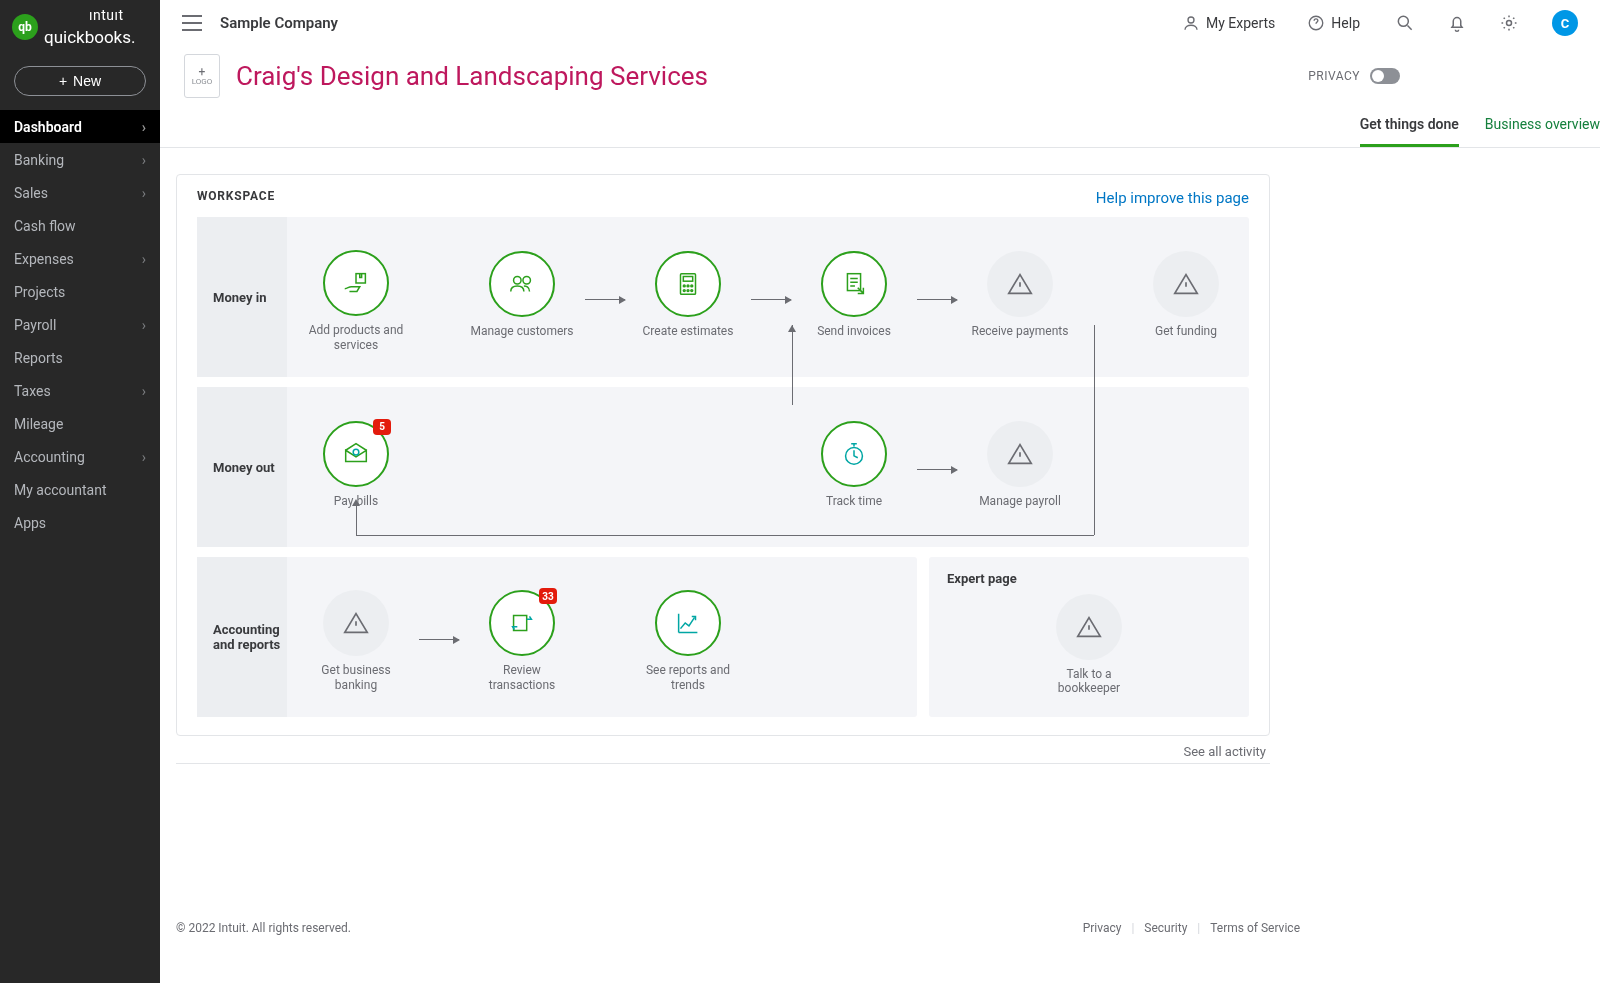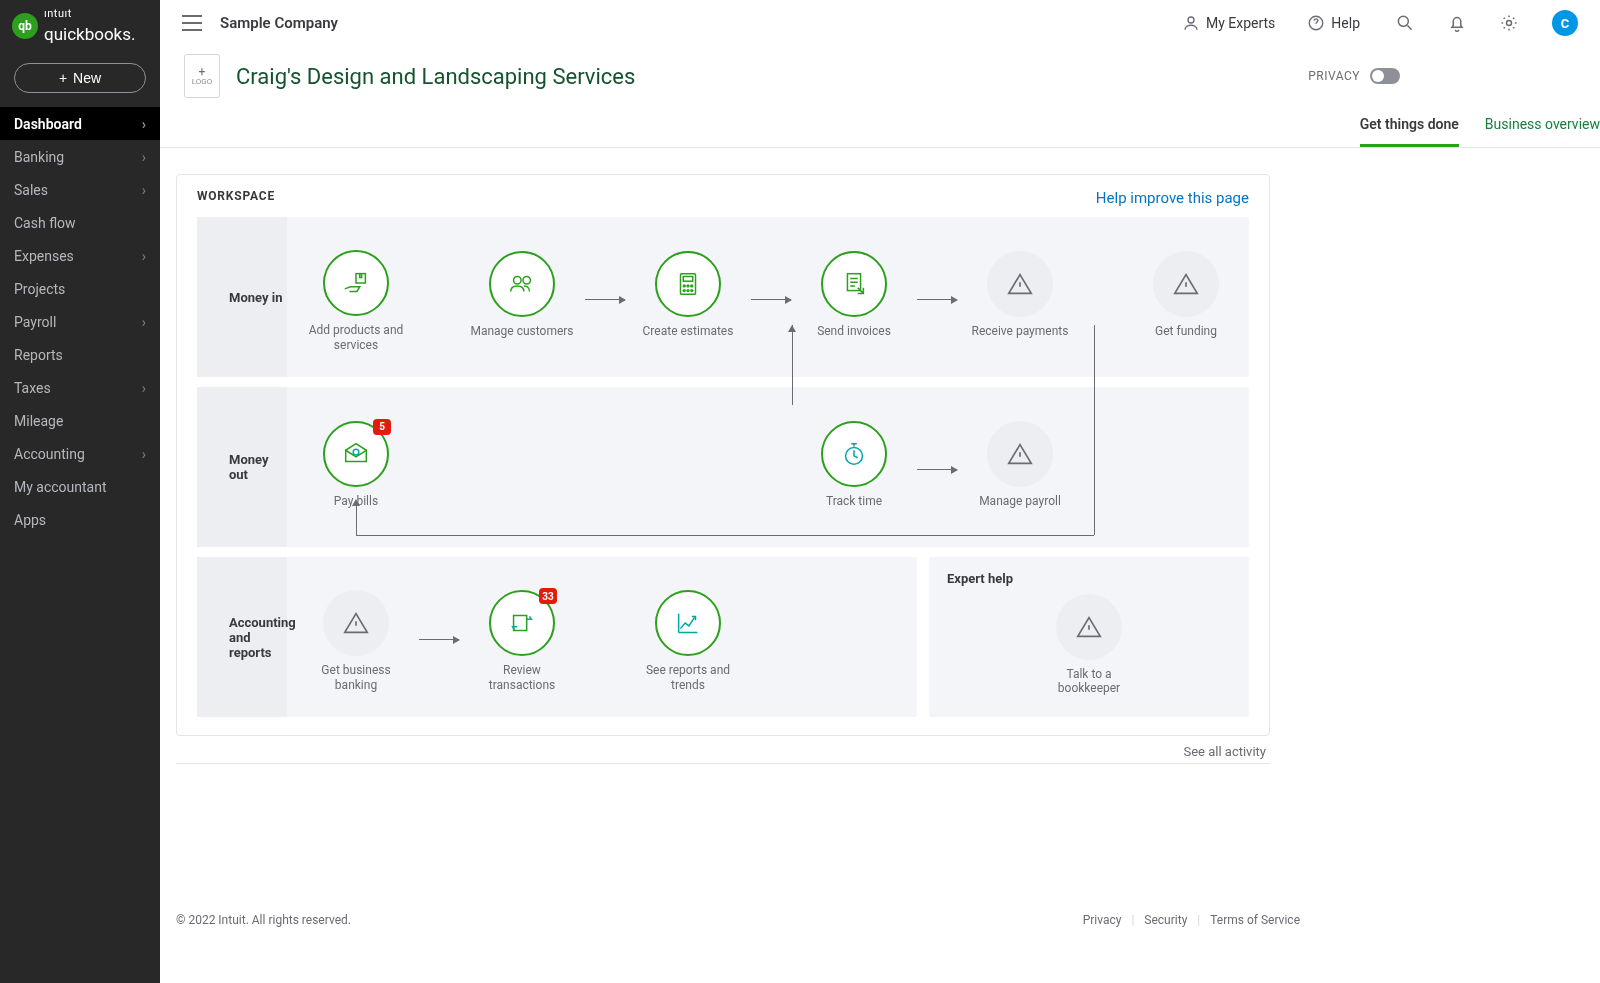--- a/index.html
+++ b/index.html
@@ -40,21 +40,21 @@
     font-size: 12px;
     font-weight: 700;
     color: #fff;
   }
   .qb-logo .text {
     display: flex;
     flex-direction: column;
     line-height: 1;
     color: #fff;
   }
-  .qb-logo .intuit { font-size: 11px; letter-spacing: 0.5px; }
+  .qb-logo .intuit { font-size: 14px; letter-spacing: 0.5px; margin-left: 45px; }
   .qb-logo .qbword { font-size: 17px; font-weight: 400; margin-top: 7px; }
   .new-btn {
     margin: 10px 14px 14px 14px;
     height: 30px;
     border: 1px solid #8d9096;
     border-radius: 16px;
     background: transparent;
     color: #fff;
     font-size: 14px;
     display: flex; align-items: center; justify-content: center;
@@ -142,21 +142,21 @@
   .logo-box {
     width: 36px; height: 44px;
     border: 1px solid #d4d7dc;
     border-radius: 3px;
     display: flex; flex-direction: column; align-items: center; justify-content: center;
     font-size: 8px; color: #8d9096;
     line-height: 1.1;
     cursor: pointer;
   }
   .logo-box .plus { font-size: 12px; line-height: 1; color: #6b6c72; }
-  .page-title { font-size: 22px; font-weight: 400; color: #14532d; }
+  .page-title { font-size: 26px; font-weight: 400; color: #be185d; }
   .header-right {
     margin-left: auto;
     display: flex; align-items: center; gap: 10px;
     font-size: 12px; letter-spacing: 0.5px;
     color: #6b6c72;
     padding-right: 170px;
   }
   .toggle {
     width: 30px; height: 16px;
     border-radius: 10px;
@@ -224,21 +224,21 @@
     background: #fff;
     margin: 2px 20px 10px 20px;
     border-radius: 3px;
     position: relative;
   }
   .row-label-col {
     width: 90px;
     background: #eceef1;
     display: flex;
     align-items: center;
-    padding-left: 32px;
+    padding-left: 16px;
     flex-shrink: 0;
   }
   .row-section.with-bg { background: #f4f5f8; }
   .row-label-col .lbl {
     font-size: 13px;
     font-weight: 700;
     color: #393a3d;
     max-width: 80px;
   }
   .row-body {
@@ -373,21 +373,21 @@
   .see-all-line {
     width: 1094px;
     height: 1px;
     background: #e3e5e8;
     margin-top: 4px;
   }
 
   
   .footer {
     position: absolute;
-    bottom: 56px;
+    bottom: 48px;
     left: 176px;
     right: 200px;
     display: flex;
     justify-content: space-between;
     font-size: 12px;
     color: #6b6c72;
     gap: 17px;
   }
   .footer .links { display: flex; gap: 10px; }
   .footer .links .sep { color: #d4d7dc; }
@@ -702,21 +702,21 @@
                   <path class="ic-teal" d="M6 26V6M6 26h20"></path>
                     <path class="ic-teal" d="M8 22l5-6 4 3 6-9"></path>
                     <path class="ic-teal" d="M20 9h4v4"></path>
                 </svg>
               </div>
               <div class="caption">See reports and trends</div>
             </div>
           </div>
         </div>
         <div class="expert-card">
-          <div class="eh-title">Expert help</div>
+          <div class="eh-title">Expert page</div>
           <div class="tile">
             <div class="circle gray">
               <svg class="sv" viewBox="0 0 32 32">
                   <path class="ic-gray" d="M16 6l12 20H4z"></path>
                   <path class="ic-gray" d="M16 14v5M16 22v0"></path>
                 </svg>
             </div>
             <div class="caption">Talk to a bookkeeper</div>
           </div>
         </div>

